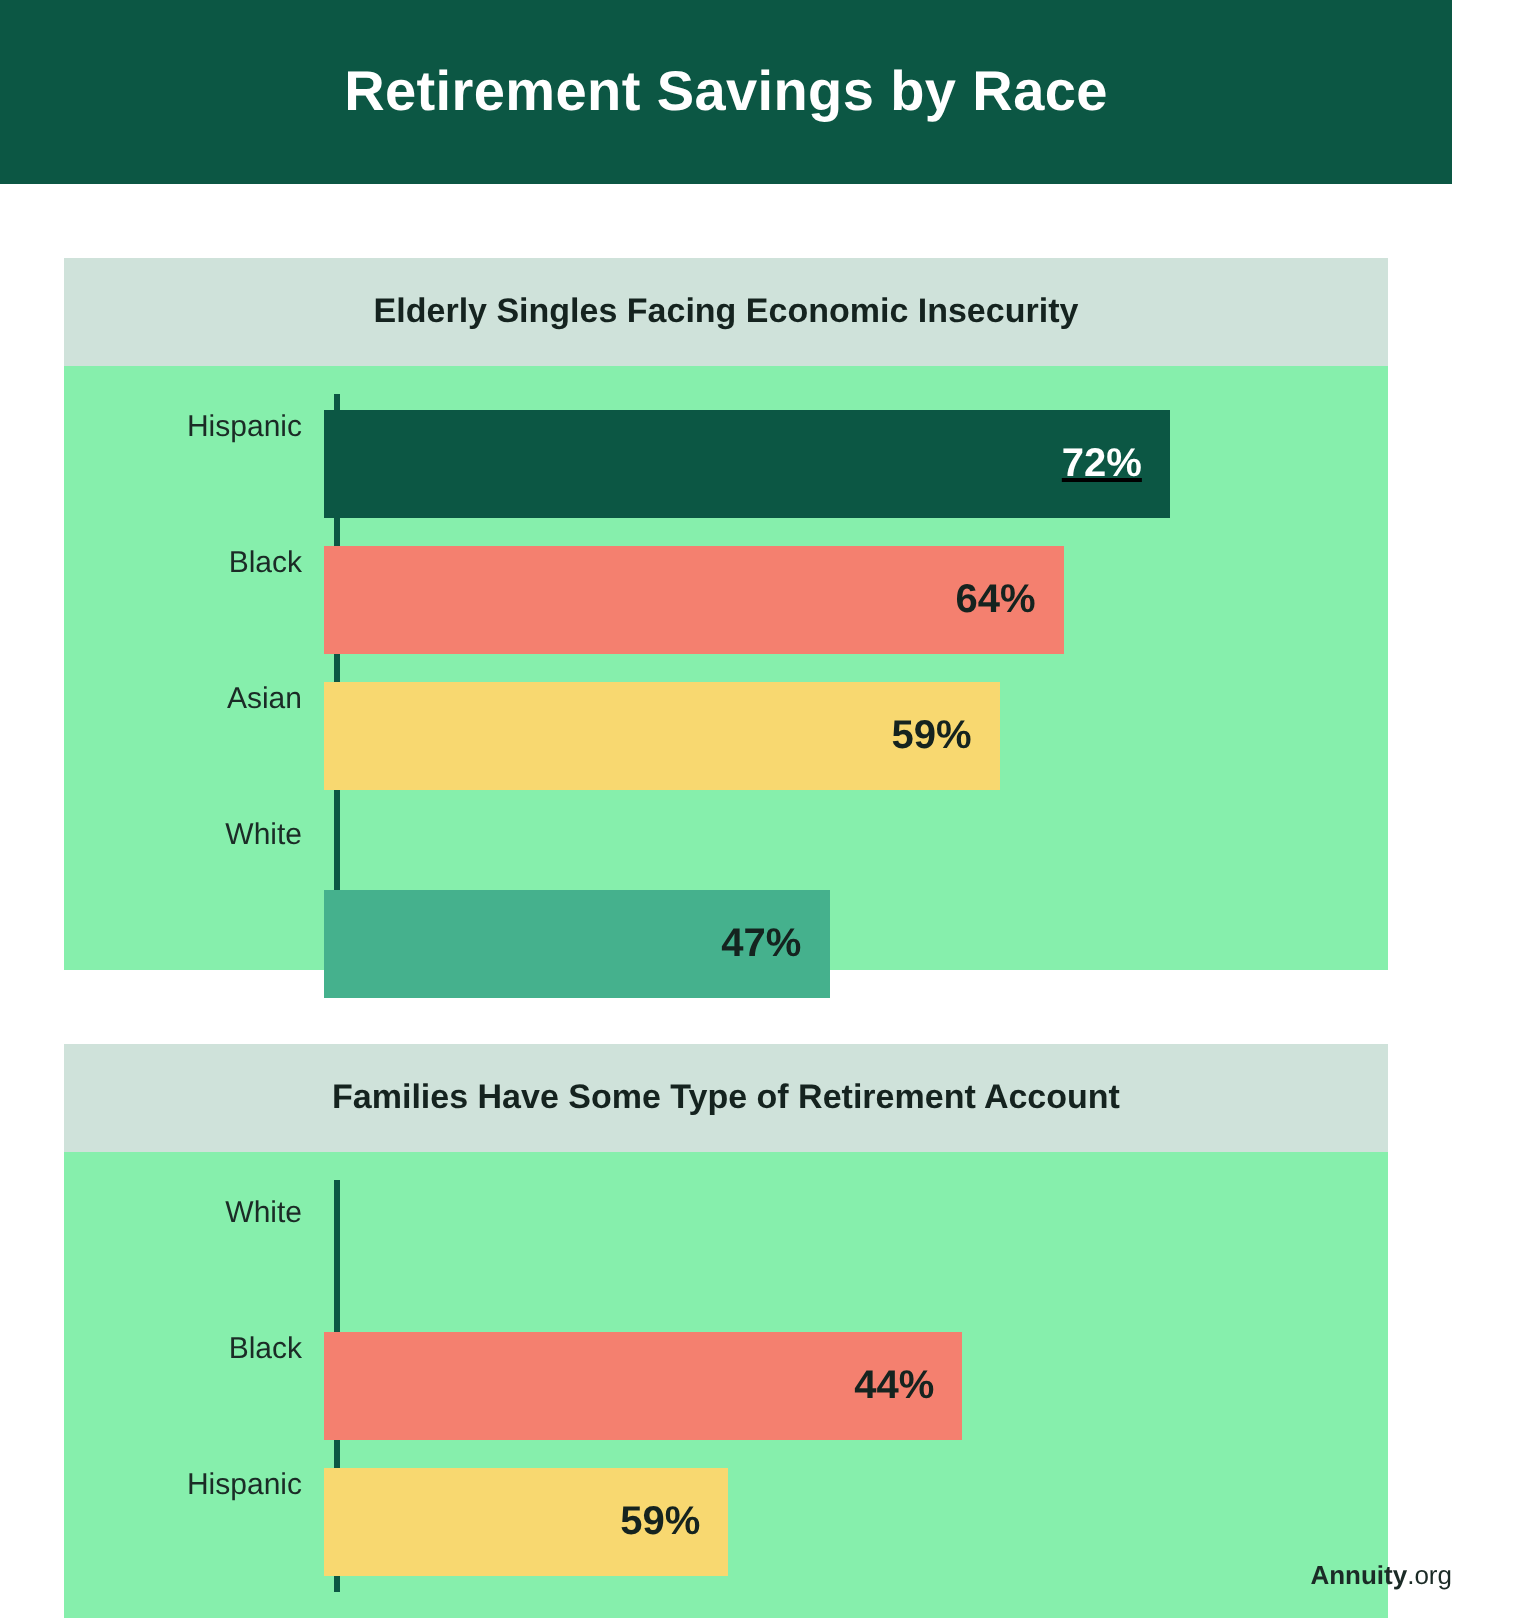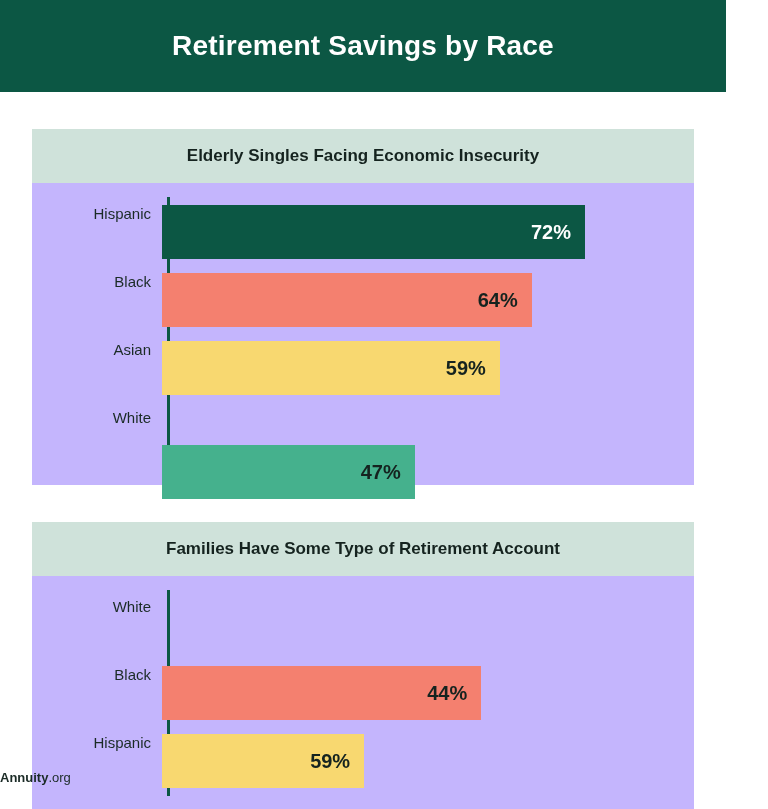--- a/index.html
+++ b/index.html
@@ -34,21 +34,21 @@
     color: #ffffff;
     font-size: 28px;
     font-weight: bold;
     letter-spacing: 0.2px;
     text-align: center;
   }
 
   
   .panel {
     margin: 0 32px;
-    background: #c4b5fd;
+    background: #86efac;
   }
   .panel--first { margin-top: 37px; }
   .panel--second { margin-top: 37px; }
 
   .panel-header {
     background: #cfe2da;
     height: 54px;
     display: flex;
     align-items: center;
     justify-content: center;
@@ -116,22 +116,22 @@
     font-size: 20px;
     font-weight: bold;
     white-space: nowrap;
   }
 
   
   .footer {
     position: absolute;
     left: 0;
     right: 0;
-    bottom: 24px;
-    text-align: left;
+    bottom: 14px;
+    text-align: right;
     font-size: 13px;
     color: #1b2b26;
   }
   .footer .brand { font-weight: bold; }
   .footer .tld { font-weight: normal; }
 </style>
 </head>
 <body>
 
 <div class="page">
@@ -144,21 +144,21 @@
     <div class="panel-header">
       <div class="panel-title">Elderly Singles Facing Economic Insecurity</div>
     </div>
     <div class="panel-body">
       <div class="axis-line"></div>
       <div class="rows">
 
         <div class="row">
           <div class="row-label">Hispanic</div>
           <div class="bar-wrap">
-            <div class="bar" style="width:79.5%;background:#0c5744;">
+            <div class="bar" style="width:79.5%;background:#0c5744;text-decoration:underline;">
               <span class="bar-value" style="color:#ffffff;">72%</span>
             </div>
           </div>
         </div>
 
         <div class="row">
           <div class="row-label">Black</div>
           <div class="bar-wrap">
             <div class="bar" style="width:69.5%;background:#f4806f;">
               <span class="bar-value" style="color:#15231f;">64%</span>

